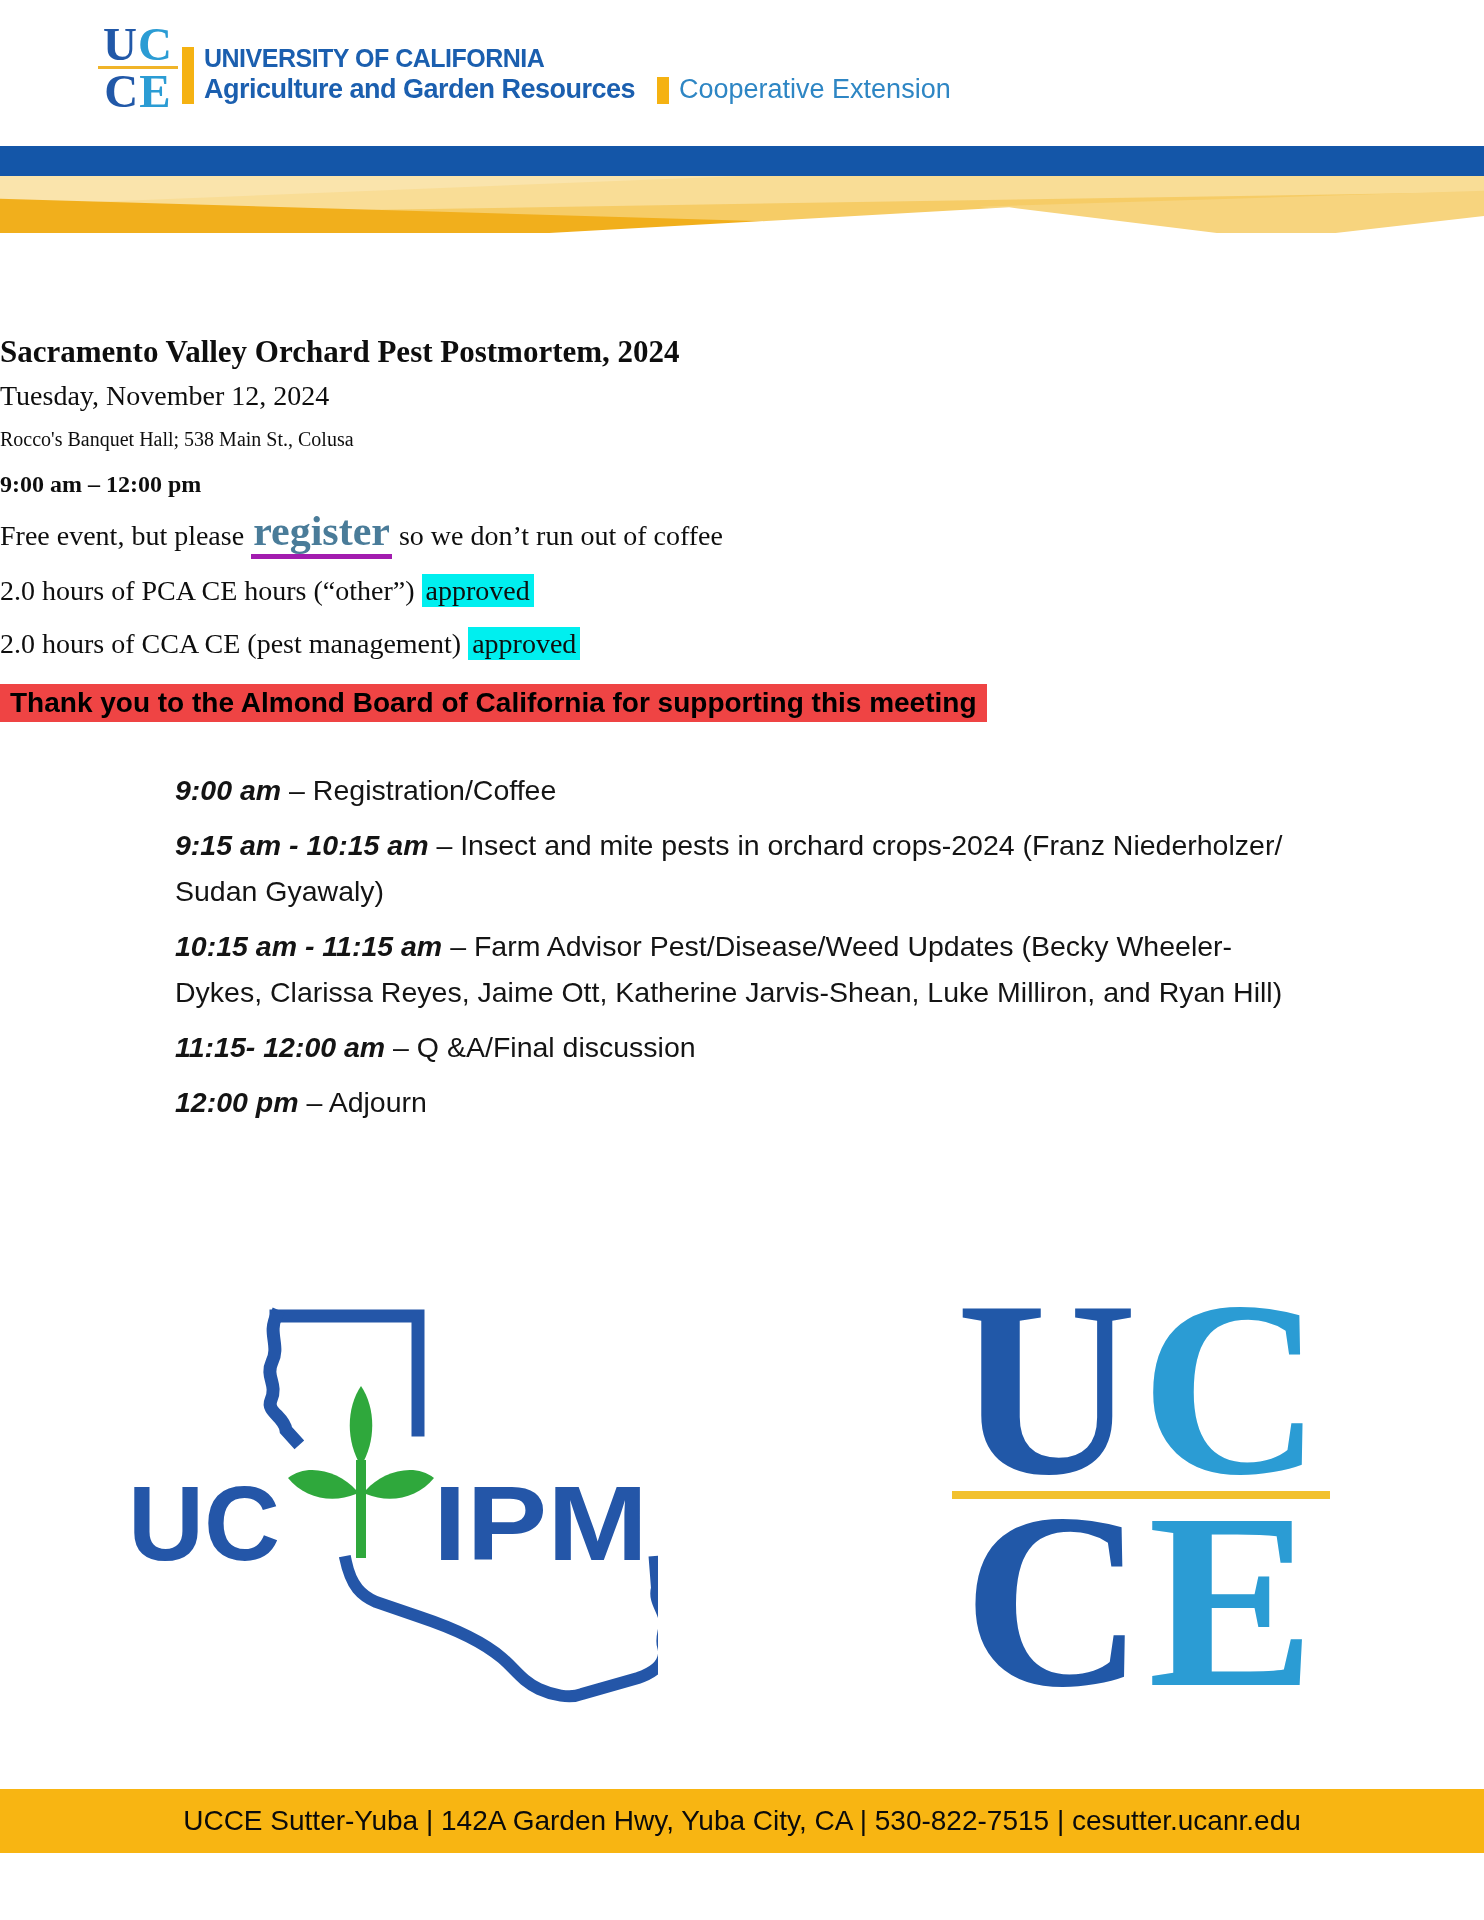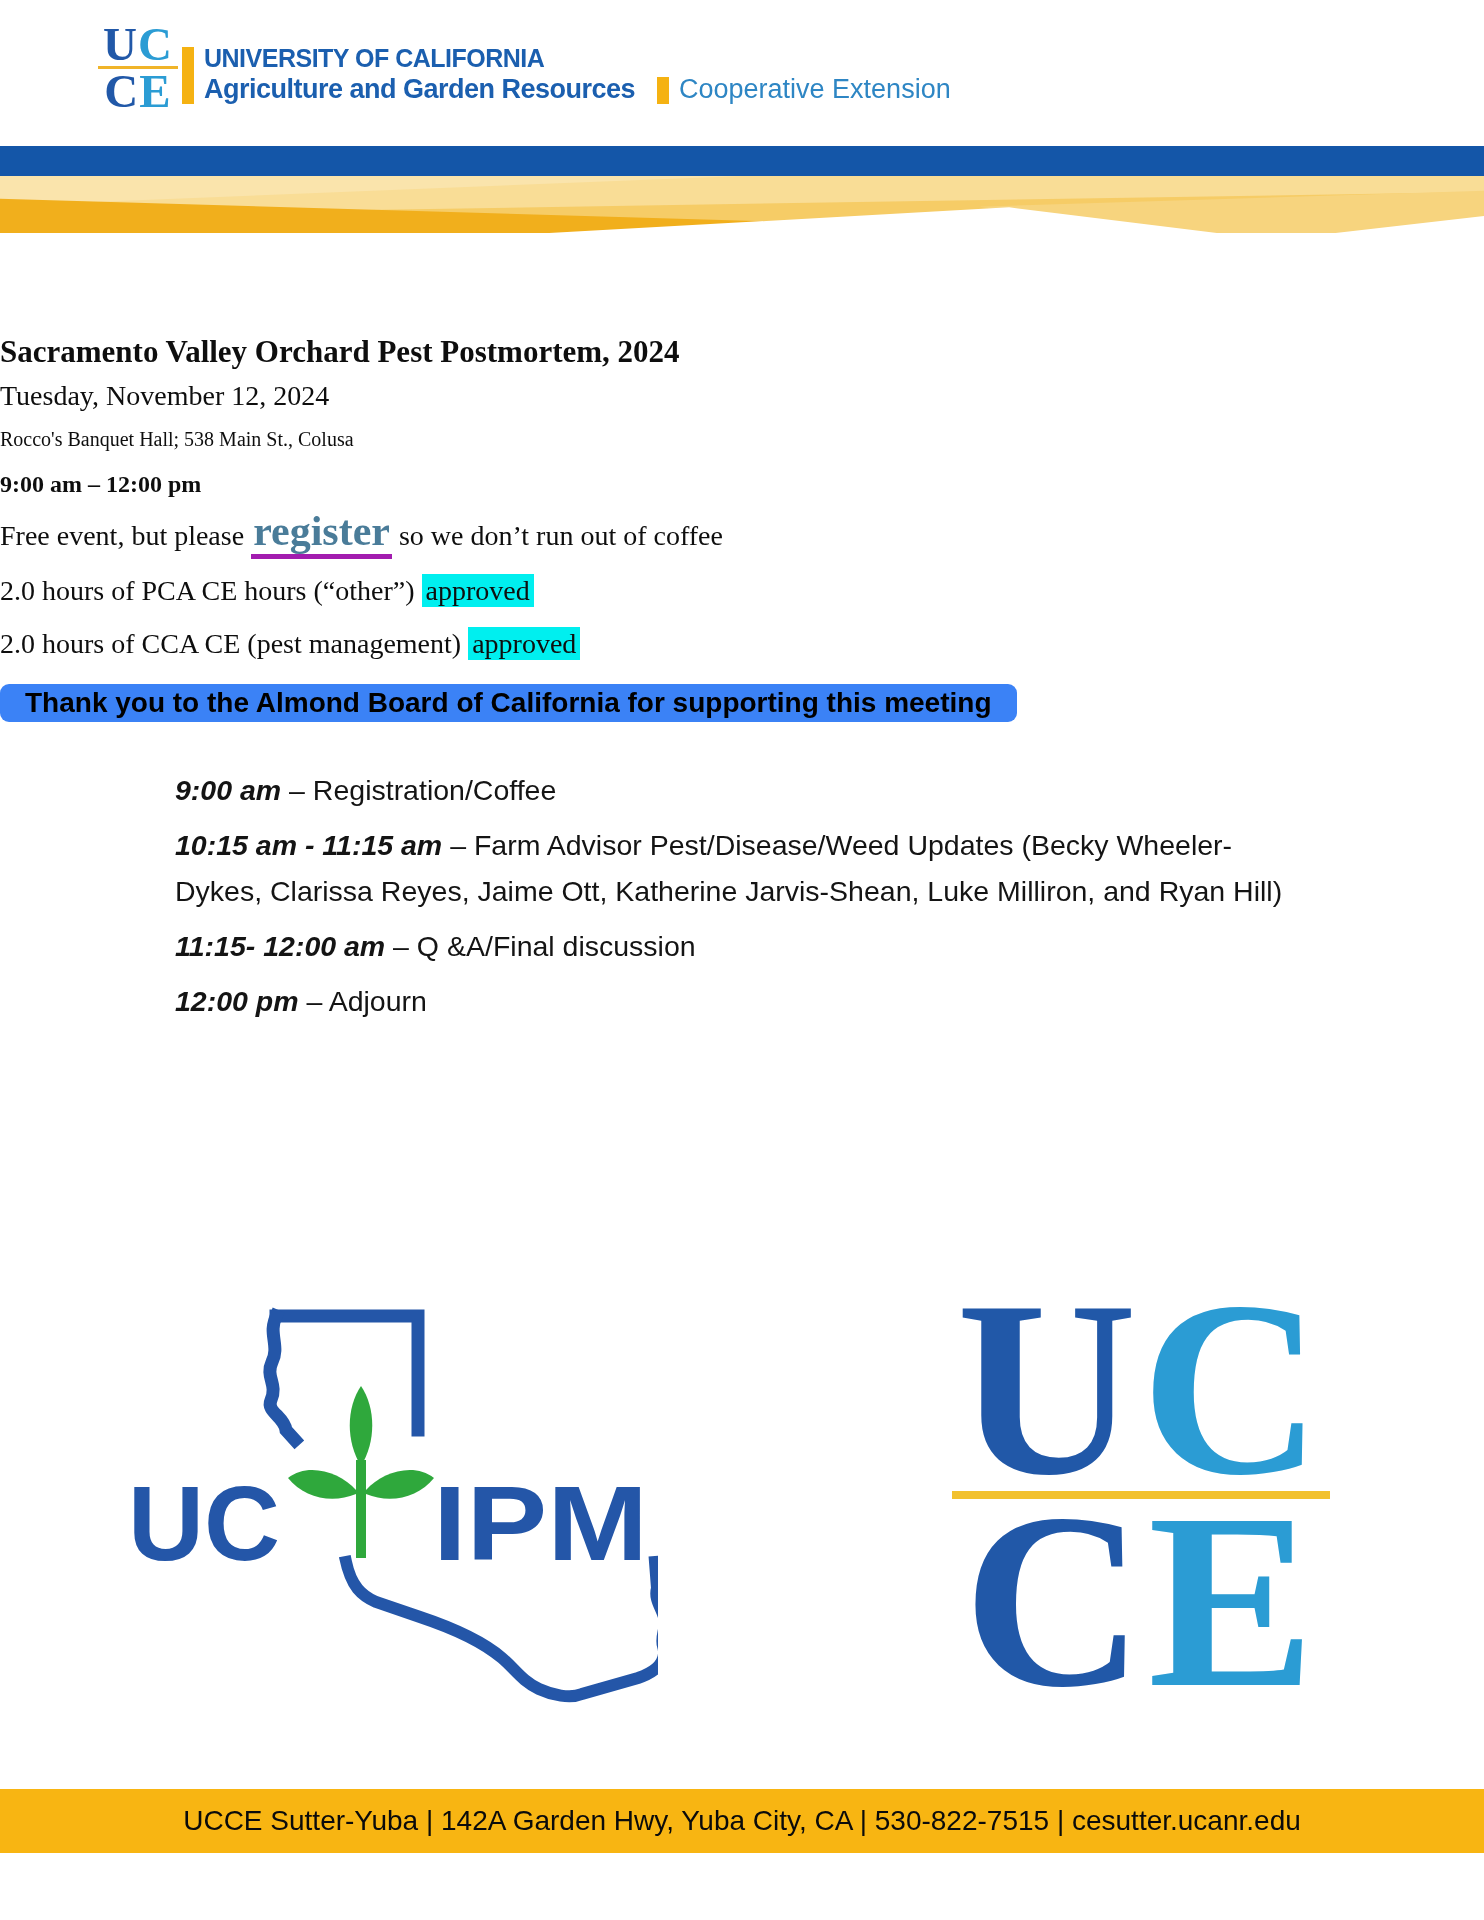--- a/index.html
+++ b/index.html
@@ -41,23 +41,23 @@
   .date-line{font-size:28px;line-height:44px;}
   .venue-line{font-size:20px;line-height:43px;}
   .time-line{font-size:24px;font-weight:bold;line-height:46px;}
   .register-line{font-size:28px;line-height:57px;}
   .register-link{font-size:42px;font-weight:bold;color:#4A7C99;text-decoration:none;
                  border-bottom:5px solid #a21caf;line-height:1;padding:0 2px;
                  font-family:"Liberation Serif","DejaVu Serif",serif;}
   .ce-line{font-size:28px;line-height:53px;}
   .hl-cyan{background:#00EFEF;padding:1px 4px;}
   .sponsor-wrap{margin-top:14px;}
-  .sponsor{display:inline-block;background:#3b82f6;color:#000;font-weight:bold;
-           font-size:28px;line-height:32px;padding:3px 25px;
-           font-family:"Liberation Sans","DejaVu Sans",sans-serif;border-radius:9px;}
+  .sponsor{display:inline-block;background:#ef4444;color:#000;font-weight:bold;
+           font-size:28px;line-height:32px;padding:3px 10px;
+           font-family:"Liberation Sans","DejaVu Sans",sans-serif;}
 
   
   .schedule{position:absolute;left:175px;top:767px;width:1108px;
             font-size:28.5px;line-height:46px;color:#141414;}
   .schedule p{margin:0 0 9px 0;}
   .schedule .t{font-weight:bold;font-style:italic;}
 
   
   .ucipm{position:absolute;left:118px;top:1290px;width:540px;height:415px;}
 
@@ -105,20 +105,21 @@
   <div class="venue-line">Rocco's Banquet Hall; 538 Main St., Colusa</div>
   <div class="time-line">9:00 am – 12:00 pm</div>
   <div class="register-line"><span>Free event, but please </span><a href="#" class="register-link">register</a><span> so we don’t run out of coffee</span></div>
   <div class="ce-line"><span>2.0 hours of PCA CE hours (“other”) </span><span class="hl-cyan">approved</span></div>
   <div class="ce-line"><span>2.0 hours of CCA CE (pest management) </span><span class="hl-cyan">approved</span></div>
   <div class="sponsor-wrap"><span class="sponsor">Thank you to the Almond Board of California for supporting this meeting</span></div>
 </div>
 
 <div class="schedule">
   <p><span class="t">9:00 am</span><span> – Registration/Coffee</span></p>
+  <p><span class="t">9:15 am - 10:15 am</span><span> – Insect and mite pests in orchard crops-2024 (Franz Niederholzer/ Sudan Gyawaly)</span></p>
   <p><span class="t">10:15 am - 11:15 am</span><span> – Farm Advisor Pest/Disease/Weed Updates (Becky Wheeler-Dykes, Clarissa Reyes, Jaime Ott, Katherine Jarvis-Shean, Luke Milliron, and Ryan Hill)</span></p>
   <p><span class="t">11:15- 12:00 am</span><span> – Q &amp;A/Final discussion</span></p>
   <p><span class="t">12:00 pm</span><span> – Adjourn</span></p>
 </div>
 
 <svg class="ucipm" viewBox="0 0 540 415">
 
   <g fill="none" stroke="#2456A8" stroke-width="13" stroke-linejoin="miter" stroke-linecap="square">
     <path d="M158 26 L300 26 L300 140"></path>
     <path d="M158 26 C150 44 162 56 154 72 C147 87 160 94 153 110 C148 122 166 126 168 140 L177 150"></path>

